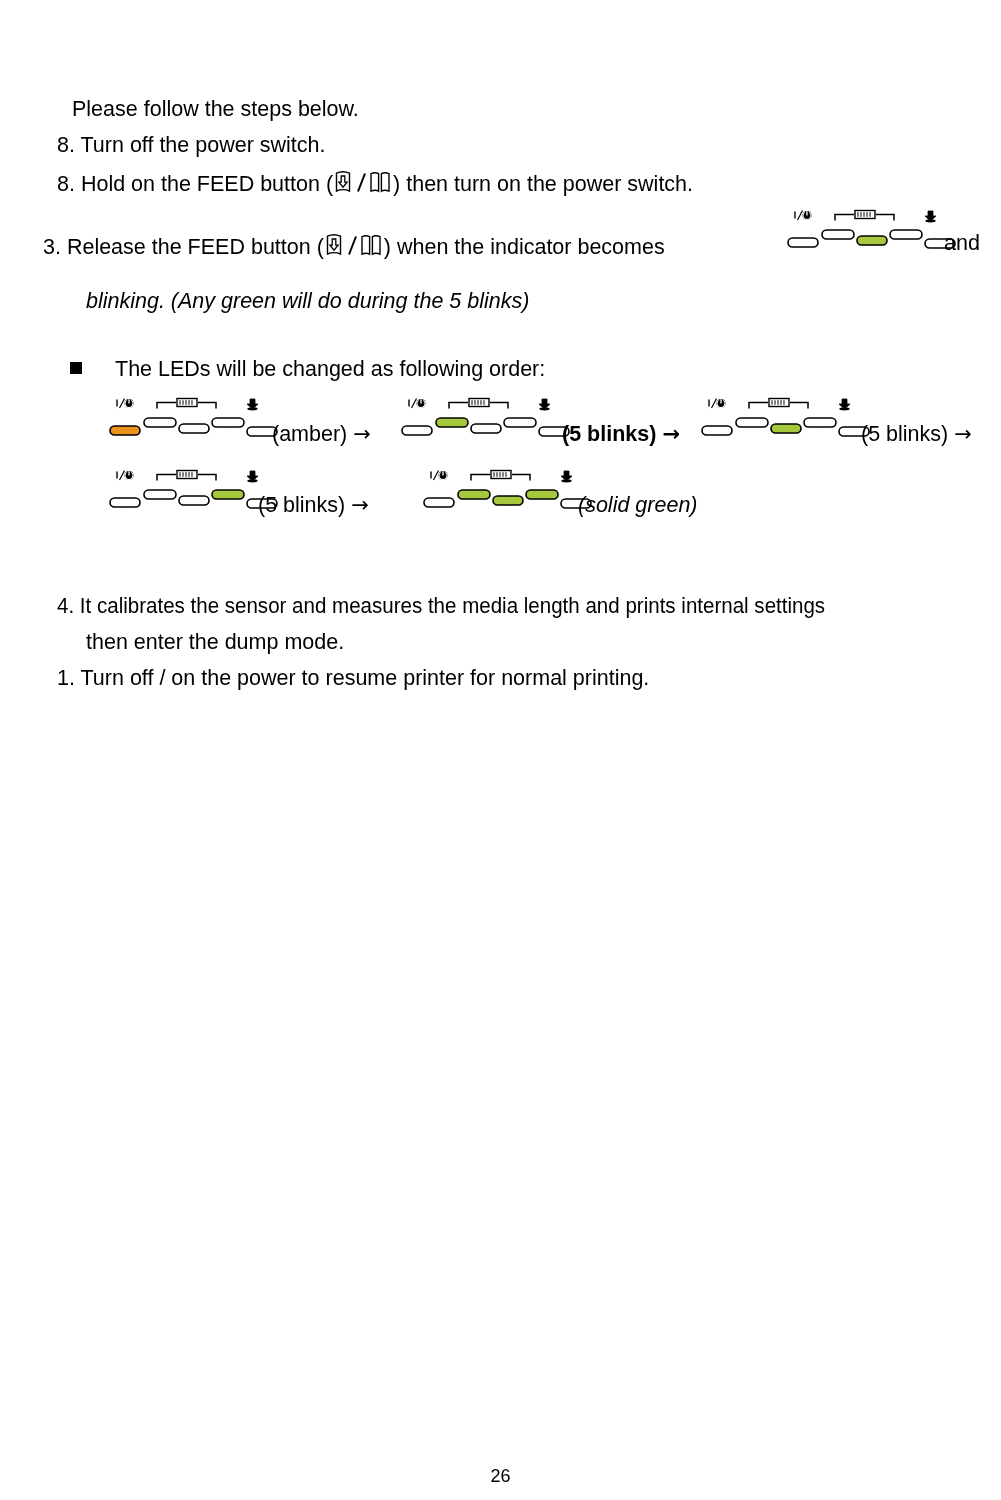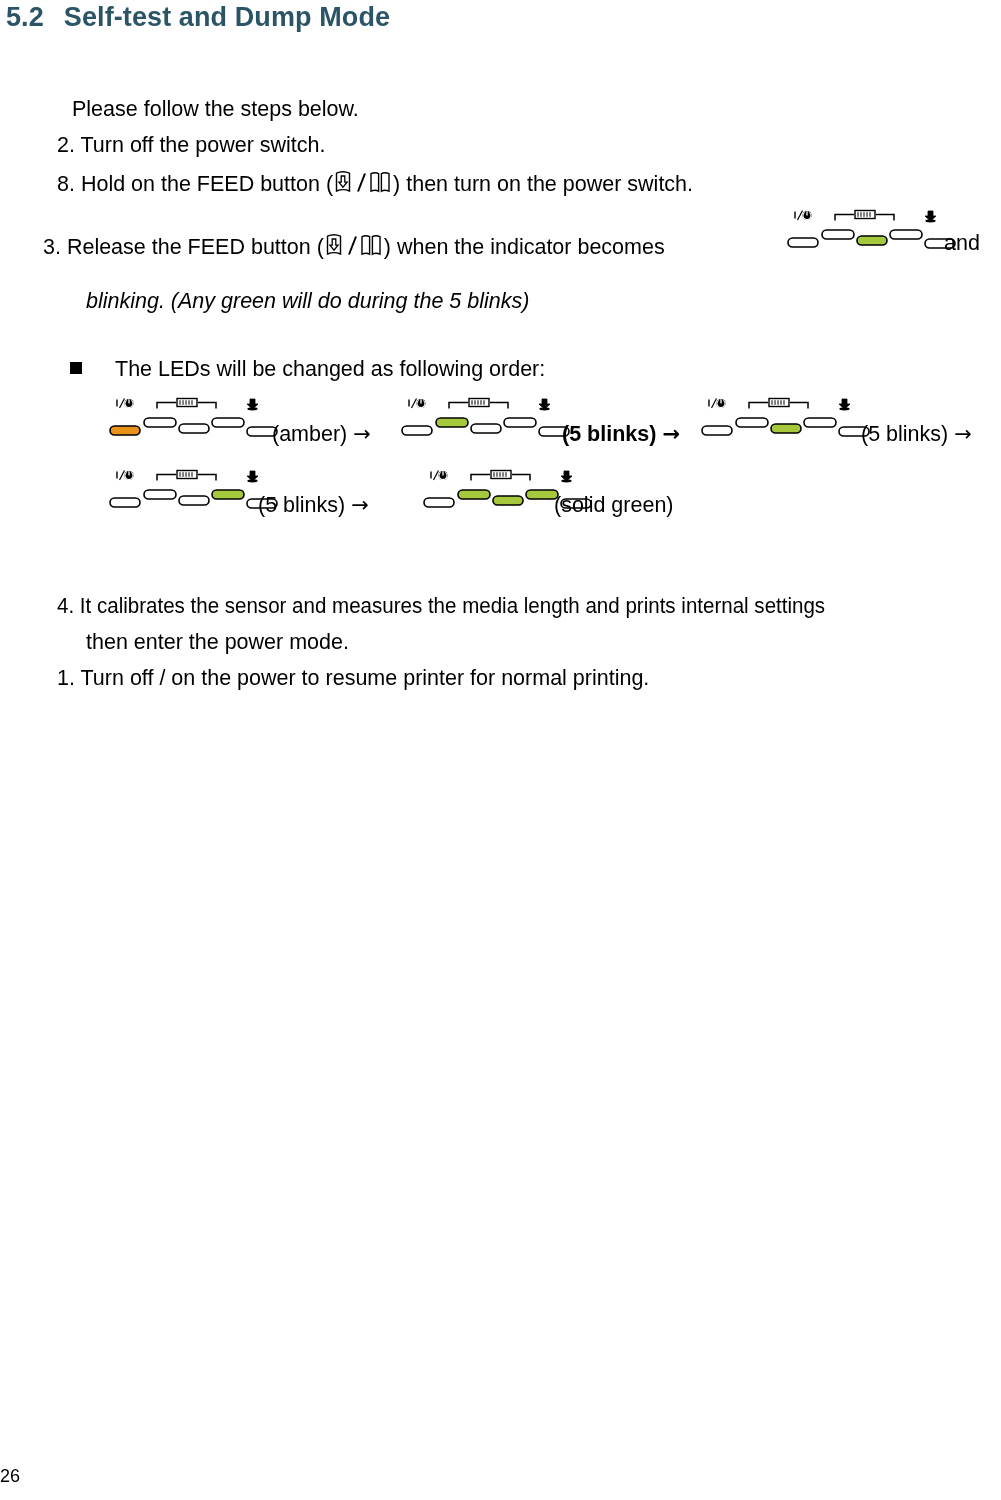--- a/index.html
+++ b/index.html
@@ -88,38 +88,36 @@
   }
 
   .bold { font-weight: bold; }
 
   
   .page-number {
     position: absolute;
     left: 0;
     right: 0;
     top: 1466px;
+    text-align: center;
     font-size: 18px;
     color: #000;
   }
 </style>
 </head>
 <body>
 
 <div class="page">
 
-  <div class="section-heading">
-    <span class="num">5.2</span><span>Self-test and Dump Mode</span>
-  </div>
 
   <div class="body">
 
     <div class="line" style="left:72px; top:99px;">Please follow the steps below.</div>
 
-    <div class="line" style="left:57px; top:135px;">2. Turn off the power switch.</div>
+    <div class="line" style="left:57px; top:135px;">8. Turn off the power switch.</div>
 
     <div class="line" style="left:57px; top:170px;">
       <span>8. Hold on the FEED button (</span><span class="feed-icon">
         <svg width="58" height="26" viewBox="0 0 58 26" xmlns="http://www.w3.org/2000/svg">
           <g fill="none" stroke="#000" stroke-width="1.4">
             <path d="M2.5 3.2 C6.5 1.4, 11.5 1.4, 15.5 3.2 L15.5 21 C11.5 19.3, 6.5 19.3, 2.5 21 Z"></path>
           </g>
           <g fill="#000" stroke="none">
             <path d="M7.2 6.0 h3.6 v6.2 h2.3 L9.0 17.2 L4.9 12.2 h2.3 z" fill="none" stroke="#000" stroke-width="1.3"></path>
           </g>
@@ -325,26 +323,26 @@
             <path d="M142 3 L147 3 L147 8 L150 8 L144.5 13 L139 8 L142 8 Z" fill="#000" stroke="#000" stroke-width="0.8"></path>
             <ellipse cx="144.5" cy="12.8" rx="5.2" ry="1.6" fill="#000"></ellipse>
           </g>
           <rect x="2" y="30" width="30" height="9" rx="4.5" ry="4.5" fill="#FFFFFF" stroke="#000000" stroke-width="1.6"></rect>
           <rect x="36" y="22" width="32" height="9" rx="4.5" ry="4.5" fill="#A5C83C" stroke="#000000" stroke-width="1.6"></rect>
           <rect x="71" y="28" width="30" height="9" rx="4.5" ry="4.5" fill="#A5C83C" stroke="#000000" stroke-width="1.6"></rect>
           <rect x="104" y="22" width="32" height="9" rx="4.5" ry="4.5" fill="#A5C83C" stroke="#000000" stroke-width="1.6"></rect>
           <rect x="139" y="31" width="30" height="9" rx="4.5" ry="4.5" fill="#FFFFFF" stroke="#000000" stroke-width="1.6"></rect>
         </svg>
       </div>
-    <div class="line" style="left:554px; top:495px;">
+    <div class="line" style="left:578px; top:495px;font-style:italic;">
       <span>(solid green)</span>
     </div>
 
     <div class="line narrow" style="left:57px; top:596px;">4. It calibrates the sensor and measures the media length and prints internal settings</div>
-    <div class="line" style="left:86px; top:632px;">then enter the power mode.</div>
+    <div class="line" style="left:86px; top:632px;">then enter the dump mode.</div>
 
     <div class="line" style="left:57px; top:668px;">1. Turn off / on the power to resume printer for normal printing.</div>
 
   </div>
 
   <div class="page-number">26</div>
 
 </div>
 
 </body></html>

